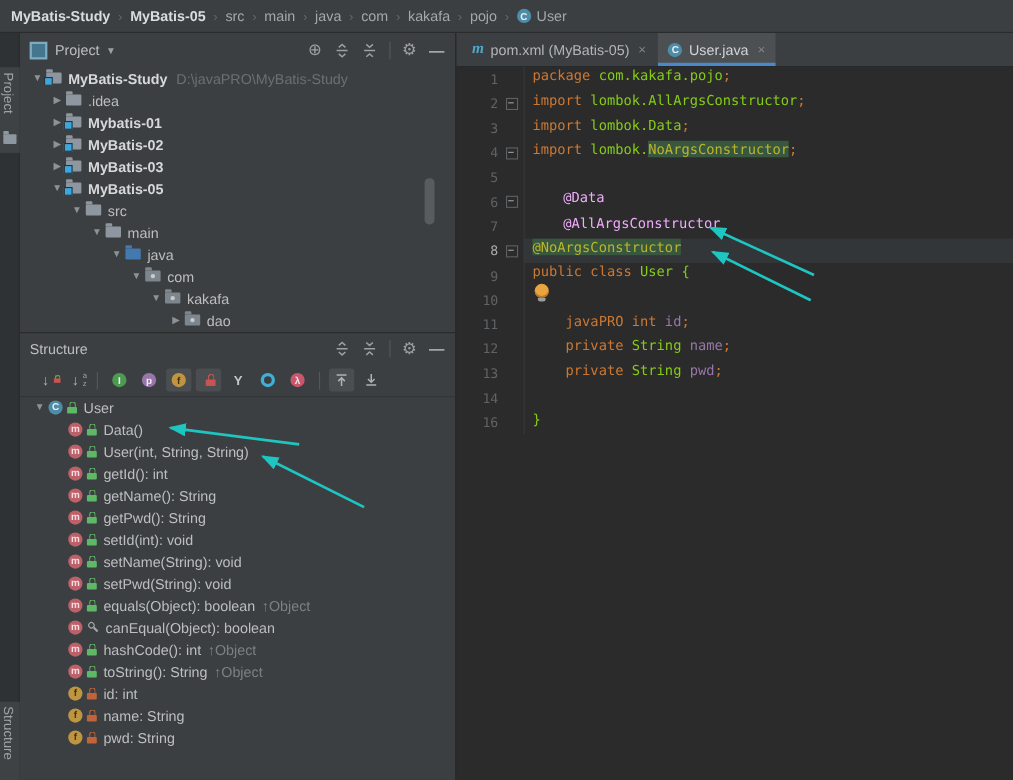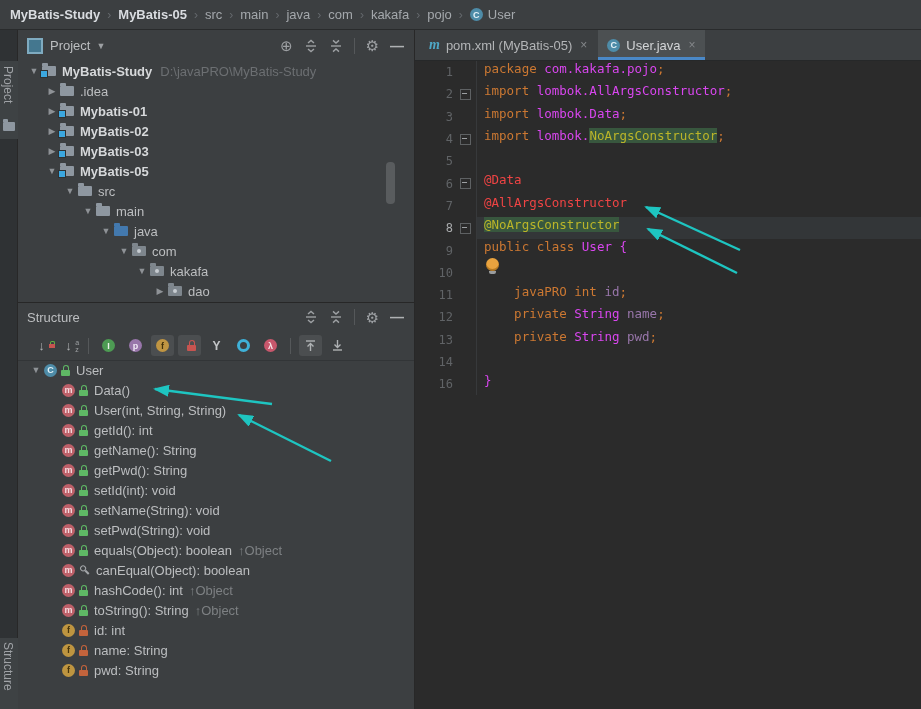--- a/index.html
+++ b/index.html
@@ -89,22 +89,22 @@
   #codewrap{position:absolute;left:0;top:30px;right:0;bottom:0;padding-top:1px;font-family:"DejaVu Sans Mono",monospace;font-size:12.5px;}
   .line{display:flex;height:22.3px;align-items:center;}
   .gnum{width:38px;text-align:right;color:#606366;font-size:12px;flex:none;padding-right:2px;}
   .gfold{width:21px;flex:none;display:flex;align-items:center;justify-content:center;}
   .foldbox{width:9px;height:9px;border:1px solid #5E6163;position:relative;}
   .foldbox::before{content:'';position:absolute;left:1px;top:3px;width:5px;height:1px;background:#9DA0A3;}
   .ltext{flex:1;border-left:1px solid #37393B;padding-left:7px;white-space:pre;height:100%;display:flex;align-items:flex-start;}
   .line.current .ltext{background:#333638;}
   .line.current .gnum{color:#A9ABAD;}
   .c-kw{color:#CC7832;}
-  .c-pl{color:#d946ef;}
-  .c-ann{color:#ef4444;}
+  .c-pl{color:#84cc16;}
+  .c-ann{color:#f0abfc;margin-left:28px;}
   .c-annhl{color:#BBB529;background:#38573E;}
   .c-fld{color:#9876AA;}
 
   #bulb{position:absolute;left:71px;top:198px;width:13px;height:13px;border-radius:50%;background:#E9A33F;box-shadow:inset 0 -2px 0 rgba(120,70,0,.45);}
   #bulb::after{content:'';position:absolute;left:3px;top:13px;width:7px;height:3px;background:#9A9C9E;border-radius:0 0 2px 2px;}
 
   #arrows{position:absolute;left:0;top:0;width:921px;height:709px;pointer-events:none;z-index:60;}
 </style>
 </head>
 <body>

